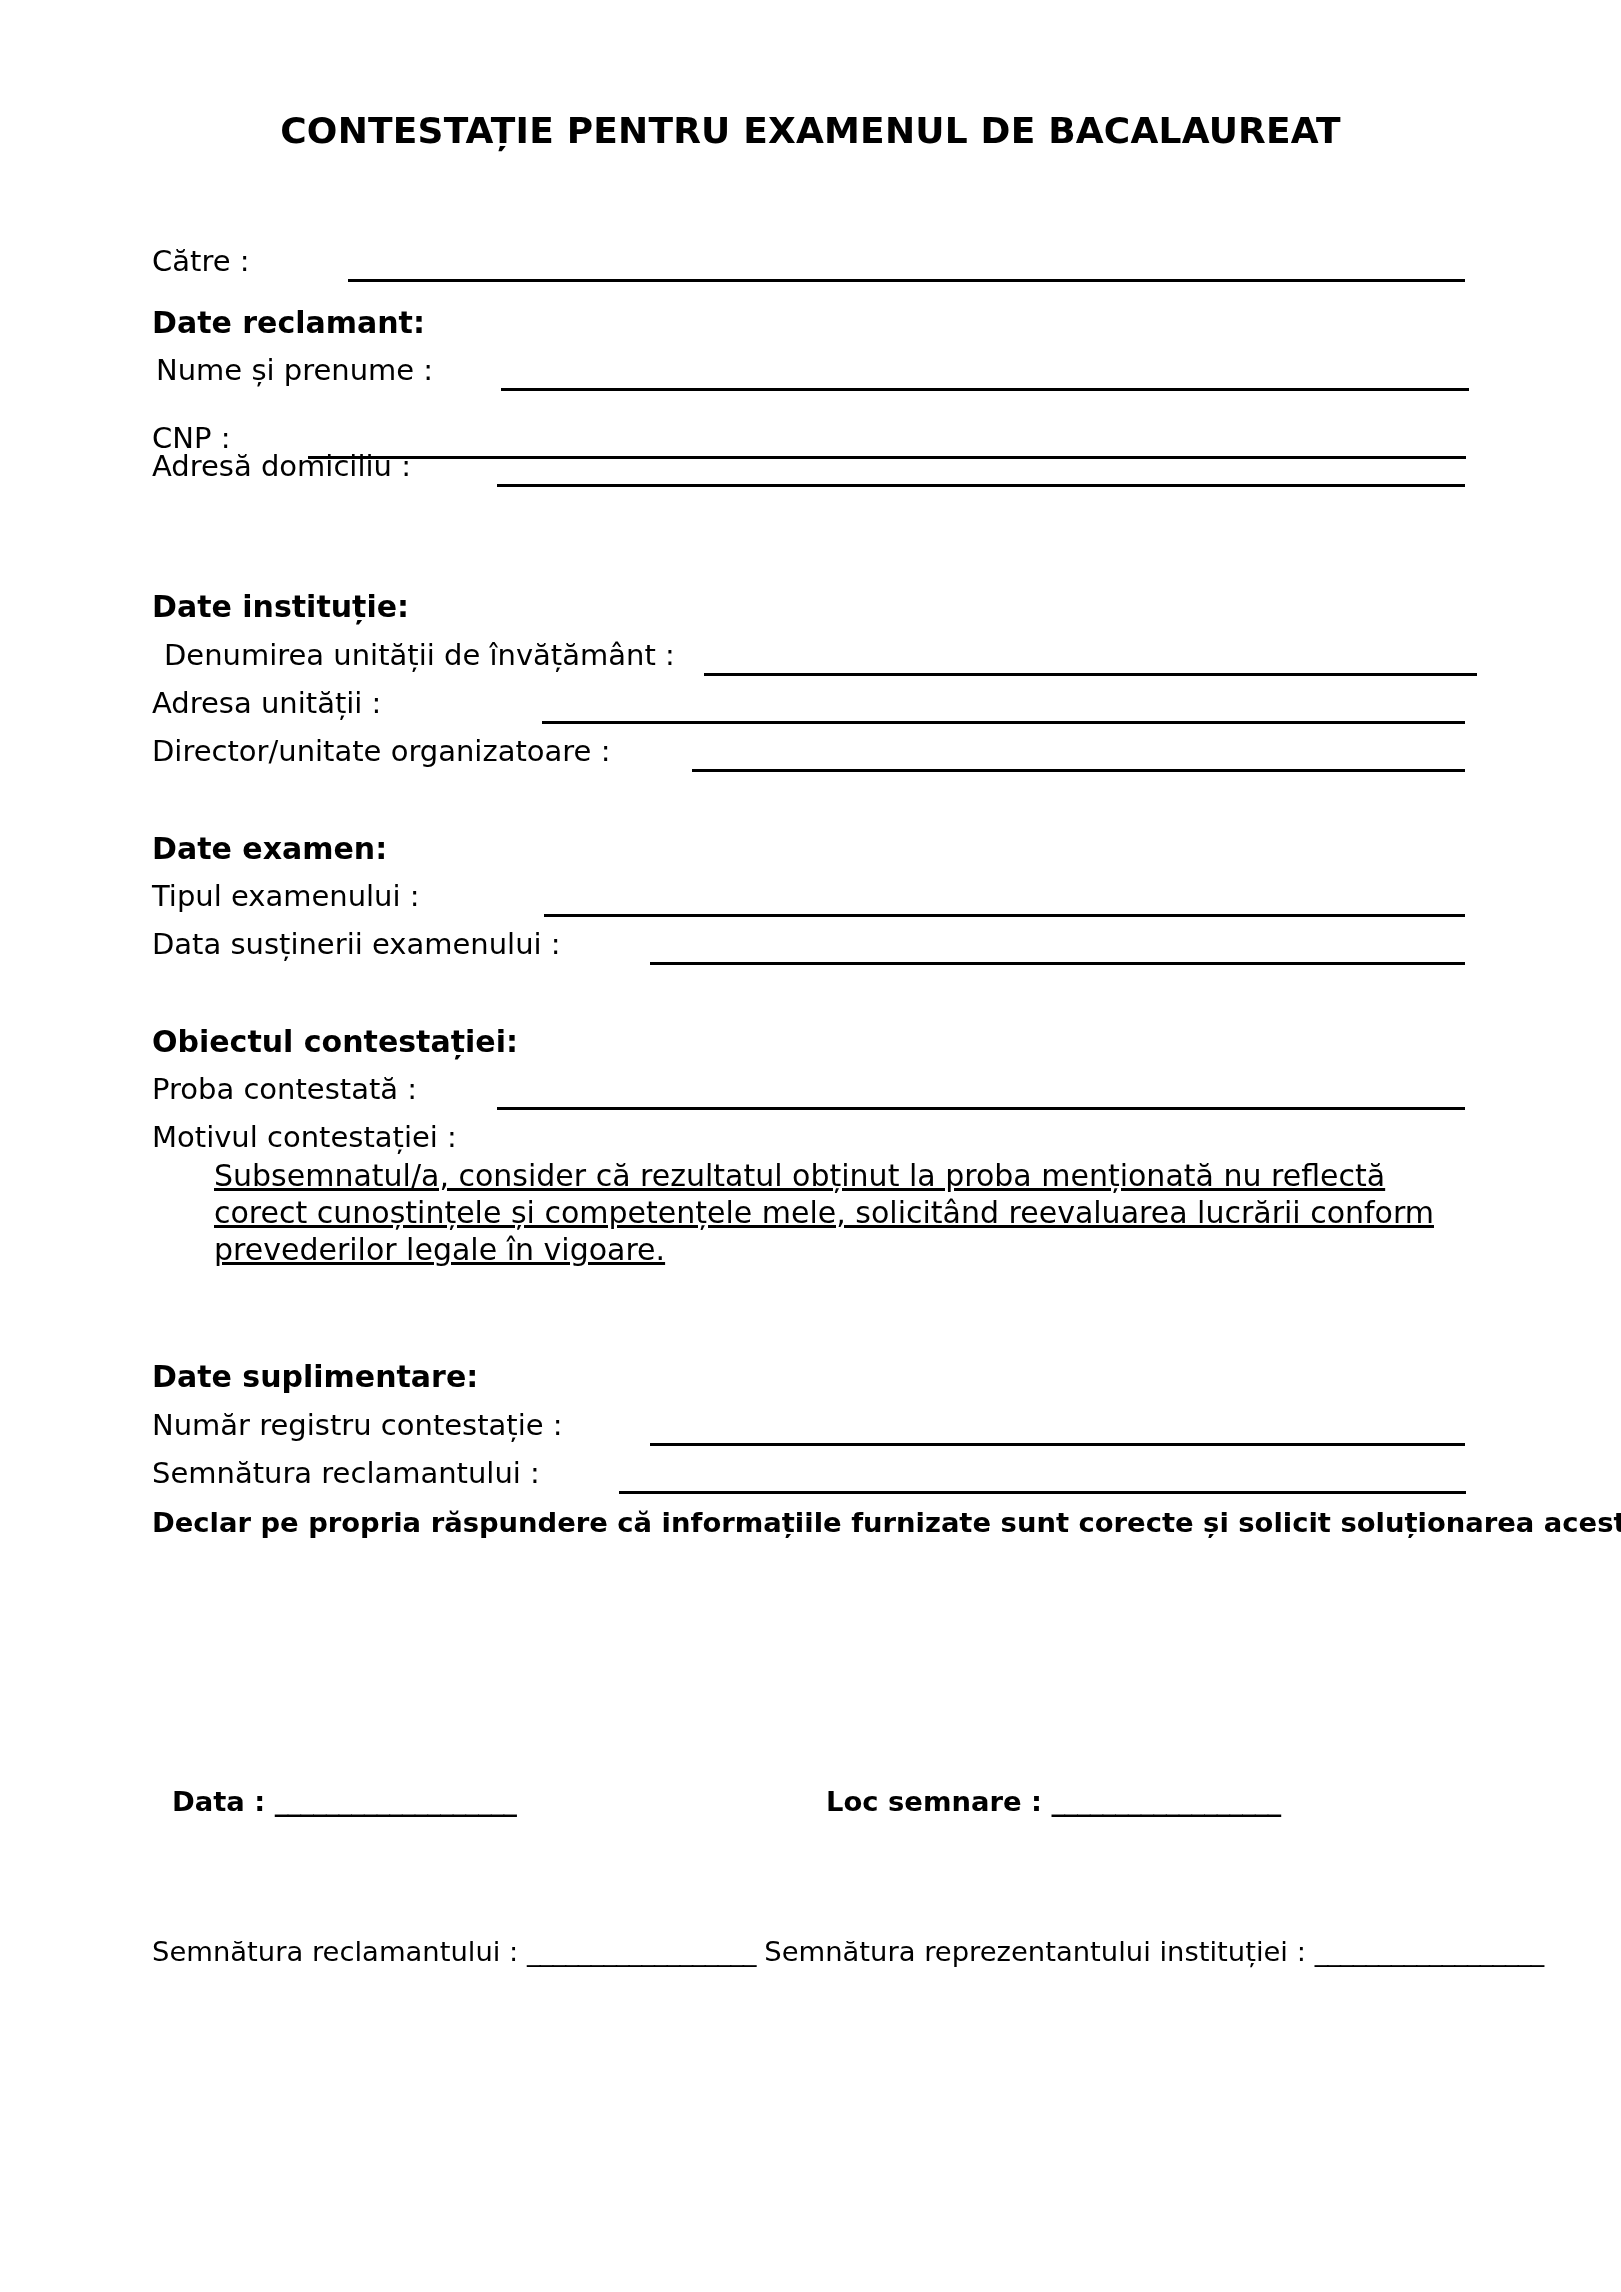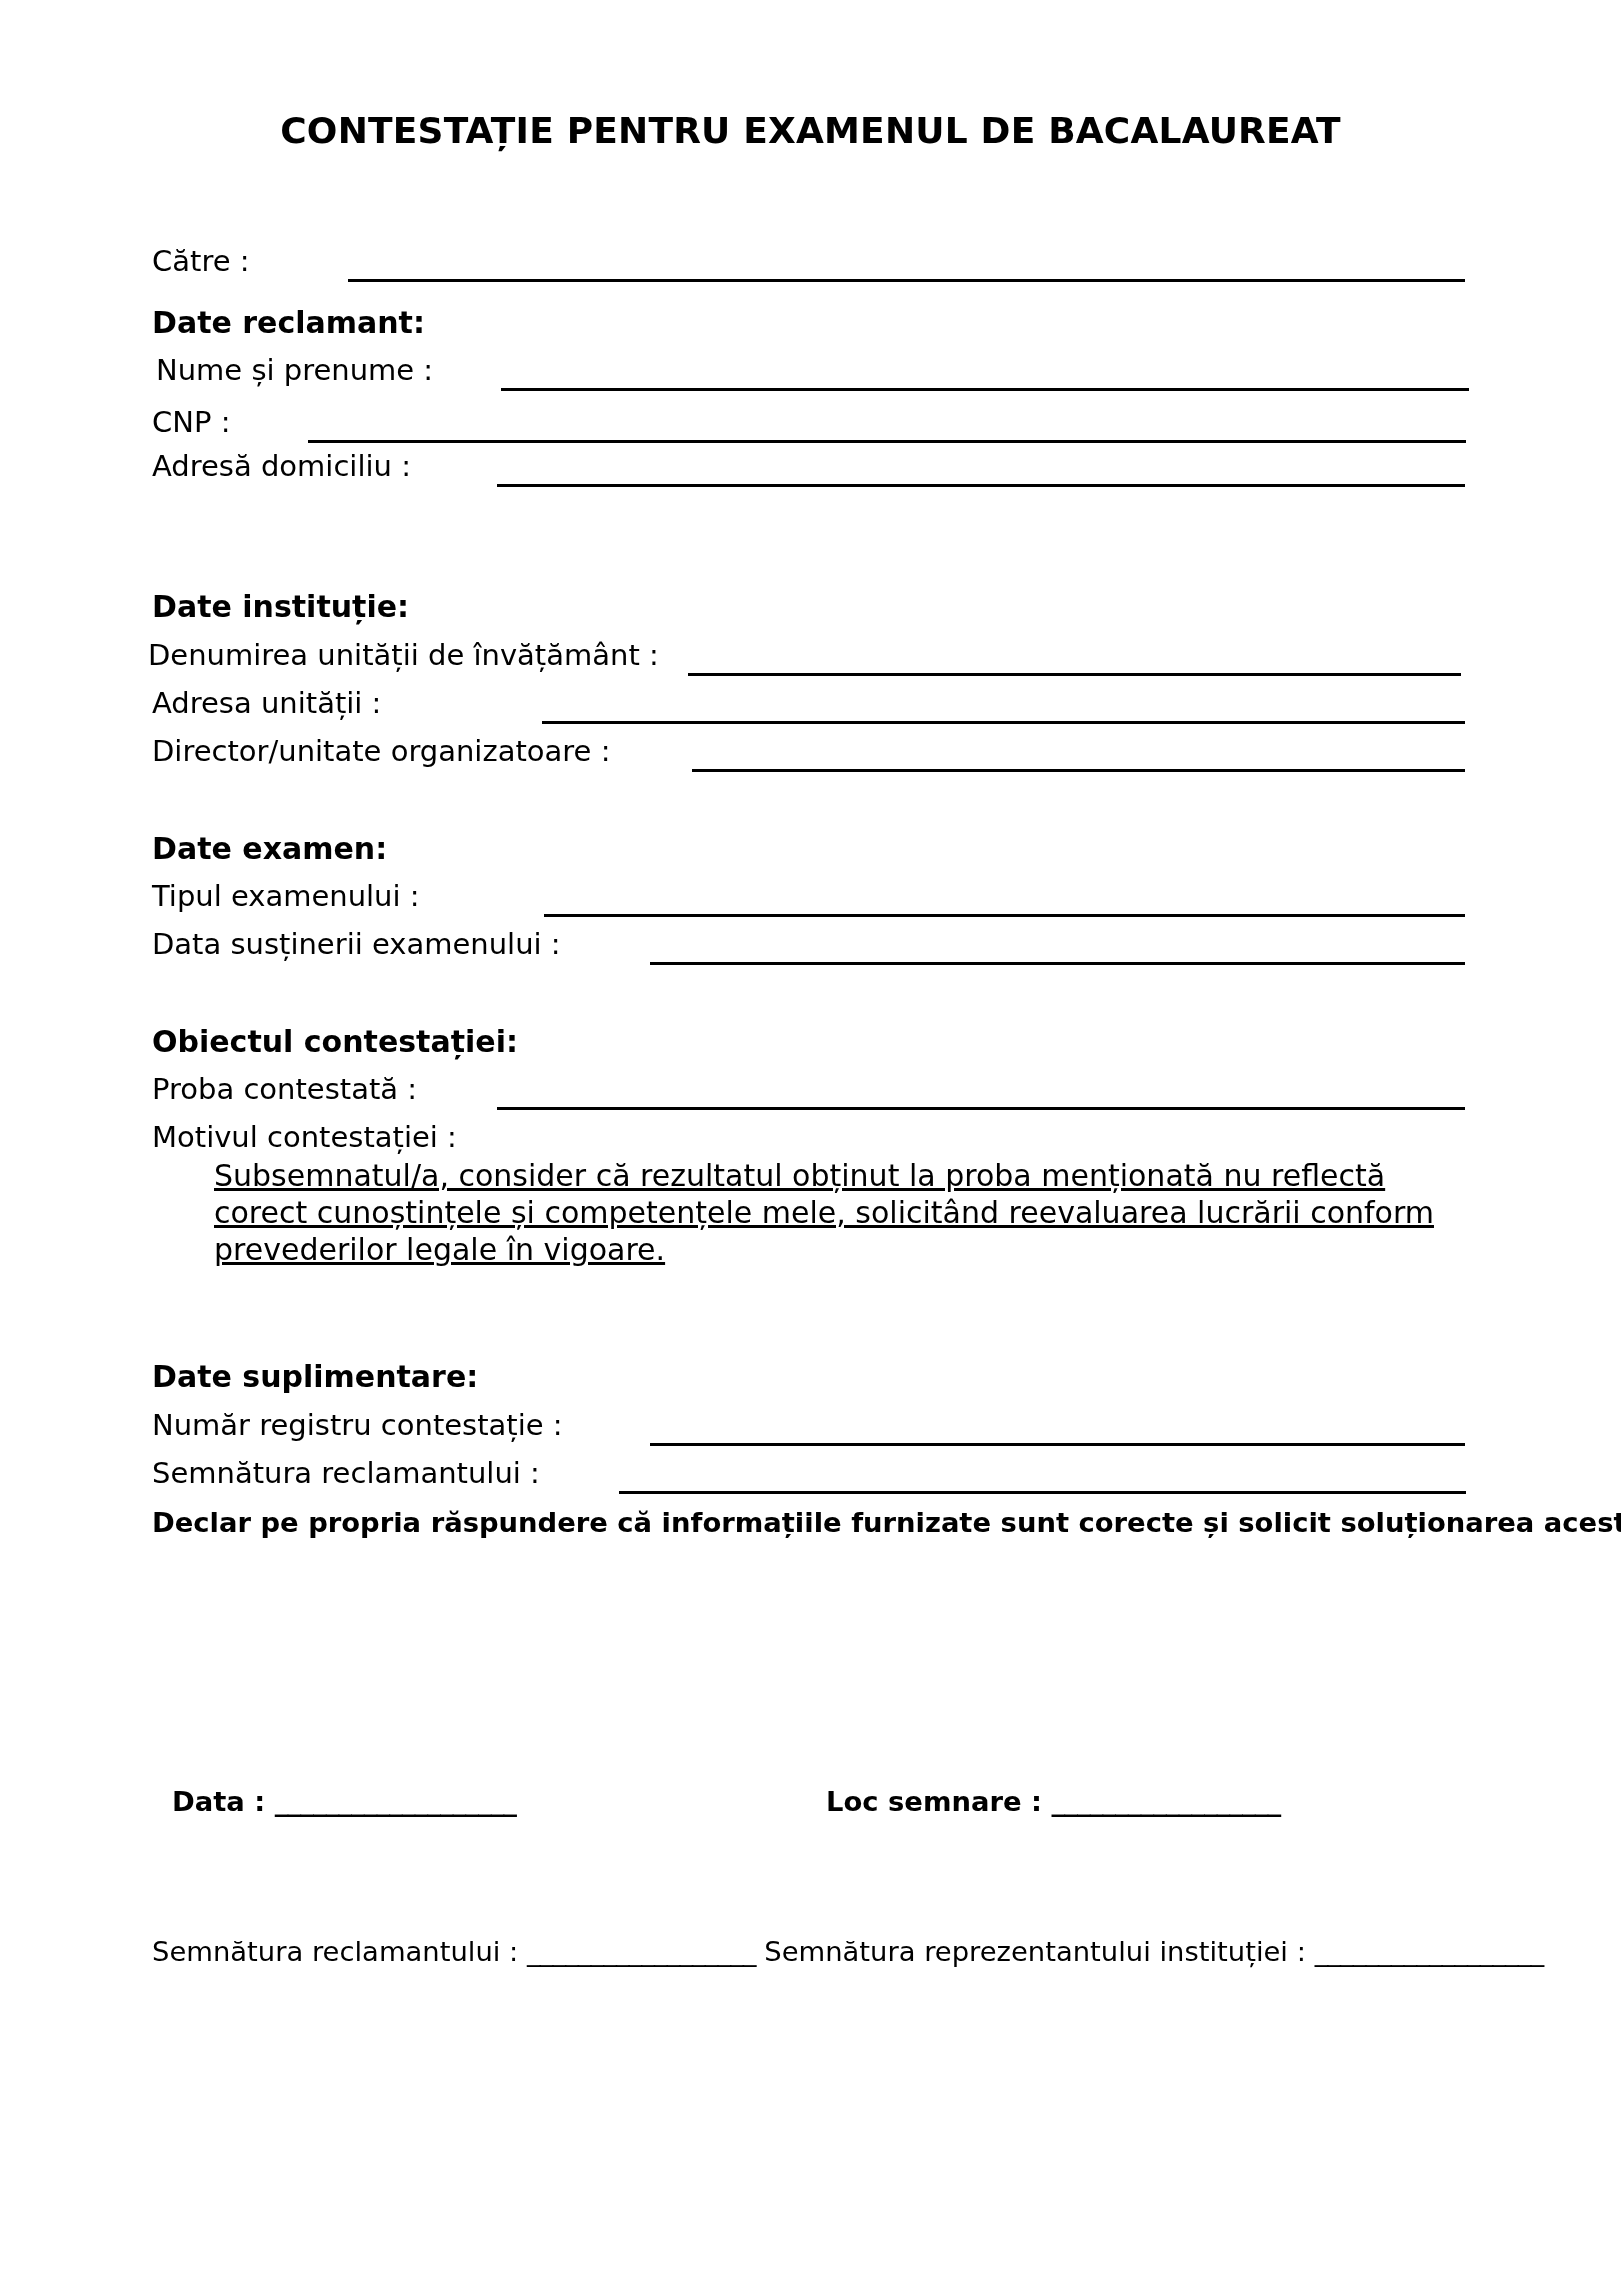--- a/index.html
+++ b/index.html
@@ -128,34 +128,34 @@
     <span class="rule" style="left:196px; width:1117px;"></span>
   </div>
 
   <div class="section-heading" style="top:304px;">Date reclamant:</div>
 
   <div class="row" style="left:156px; top:352px; width:1313px;">
     <span class="label">Nume și prenume :</span>
     <span class="rule" style="left:345px; width:968px;"></span>
   </div>
 
-  <div class="row" style="left:152px; top:404px; width:1313px;">
+  <div class="row" style="left:152px; top:420px; width:1313px;">
     <span class="label">CNP :</span>
     <span class="rule" style="left:156px; width:1158px;"></span>
   </div>
 
   <div class="row" style="left:152px; top:448px; width:1313px;">
     <span class="label">Adresă domiciliu :</span>
     <span class="rule" style="left:345px; width:968px;"></span>
   </div>
 
 
   <div class="section-heading" style="top:588px;">Date instituție:</div>
 
-  <div class="row" style="left:148px; top:637px; width:1313px;">
+  <div class="row" style="left:164px; top:637px; width:1313px;">
     <span class="label">Denumirea unității de învățământ :</span>
     <span class="rule" style="left:540px; width:773px;"></span>
   </div>
 
   <div class="row" style="left:152px; top:685px; width:1313px;">
     <span class="label">Adresa unității :</span>
     <span class="rule" style="left:390px; width:923px;"></span>
   </div>
 
   <div class="row" style="left:152px; top:733px; width:1313px;">

